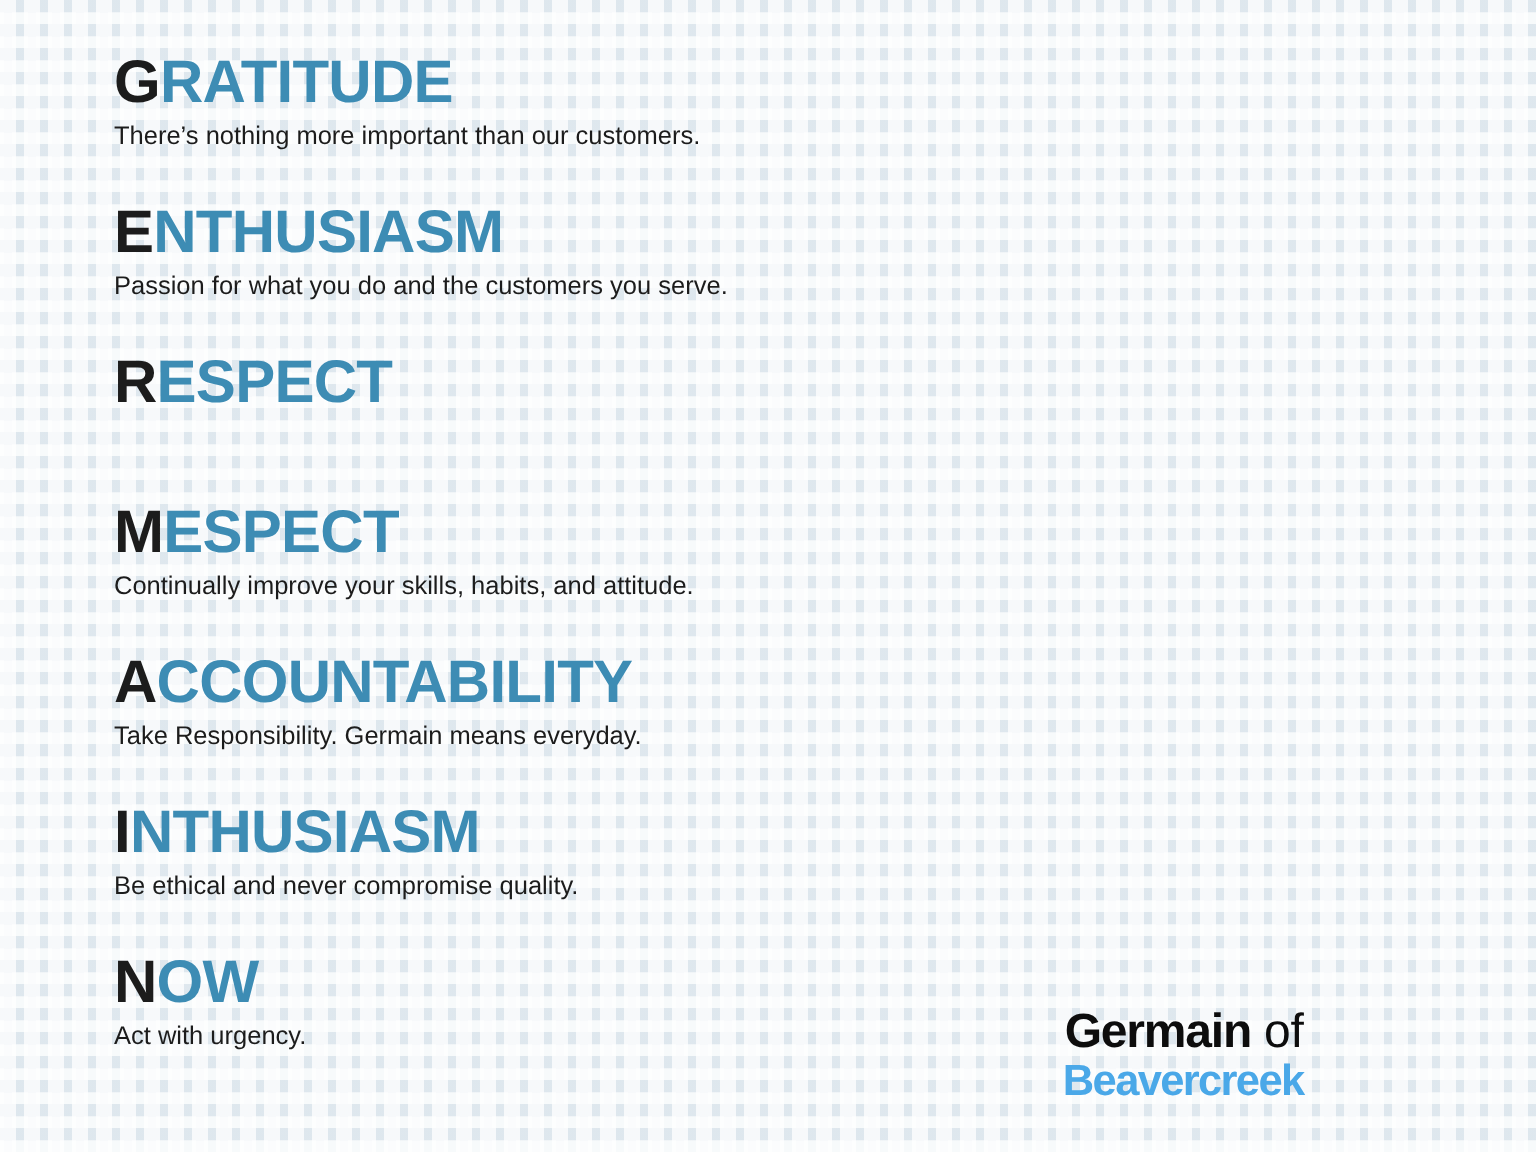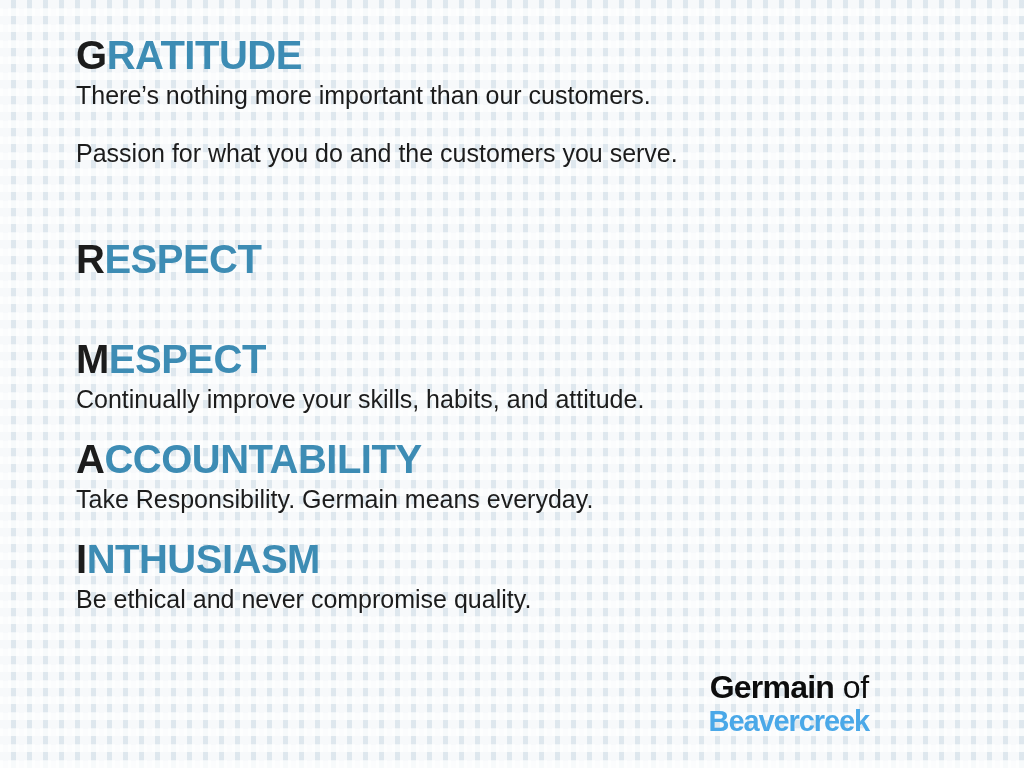--- a/index.html
+++ b/index.html
@@ -65,21 +65,21 @@
     letter-spacing:-0.5px;
     line-height:1.05;
     color:#3d8cb4;
     white-space:nowrap;
   }
   .value-heading .initial {
     color:#1c1c1c;
   }
 
   .value-desc {
-    font-size:25px;
+    font-size:17px;
     font-weight:normal;
     color:#1c1c1c;
     line-height:1.25;
     margin-top:4px;
     white-space:nowrap;
   }
 
   #brand-logo {
     position:absolute;
     right:34px;
@@ -116,37 +116,42 @@
 
 <div id="slide">
 
   <div id="values-list">
 
   <div class="value-block">
         <div class="value-heading"><span class="initial">G</span><span class="rest">RATITUDE</span></div>
         <div class="value-desc">There’s nothing more important than our customers.</div>
       </div>
       <div class="value-block">
+        <div class="value-heading"><span class="initial">E</span><span class="rest">NTHUSIASM</span></div>
         <div class="value-desc">Passion for what you do and the customers you serve.</div>
       </div>
       <div class="value-block">
         <div class="value-heading"><span class="initial">R</span><span class="rest">ESPECT</span></div>
       </div>
       <div class="value-block">
         <div class="value-heading"><span class="initial">M</span><span class="rest">ESPECT</span></div>
         <div class="value-desc">Continually improve your skills, habits, and attitude.</div>
       </div>
       <div class="value-block">
         <div class="value-heading"><span class="initial">A</span><span class="rest">CCOUNTABILITY</span></div>
         <div class="value-desc">Take Responsibility. Germain means everyday.</div>
       </div>
       <div class="value-block">
         <div class="value-heading"><span class="initial">I</span><span class="rest">NTHUSIASM</span></div>
         <div class="value-desc">Be ethical and never compromise quality.</div>
       </div>
+      <div class="value-block">
+        <div class="value-heading"><span class="initial">N</span><span class="rest">OW</span></div>
+        <div class="value-desc">Act with urgency.</div>
+      </div>
     </div>
 
   <div id="brand-logo">
     <div id="brand-line-1">
       <span id="brand-name">Germain</span><span id="brand-connector"> of</span>
     </div>
     <div id="brand-line-2">Beavercreek</div>
   </div>
 
 </div>

